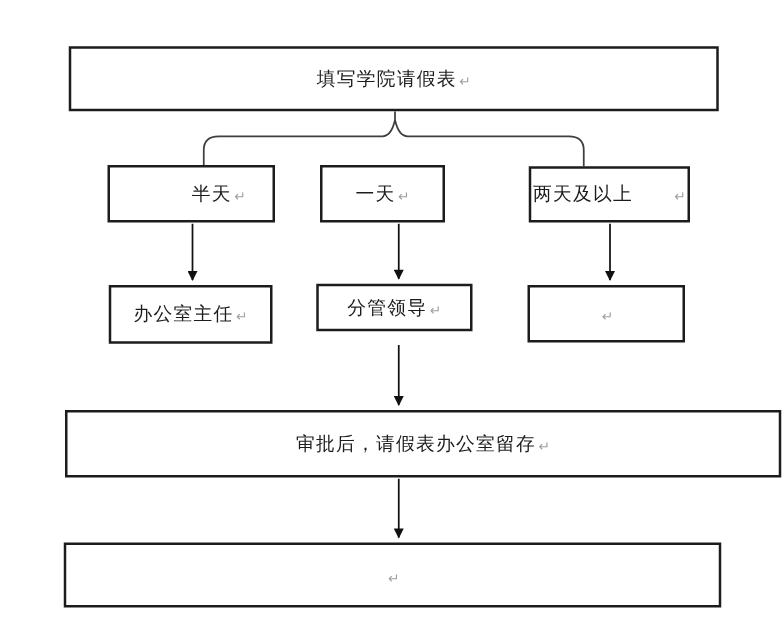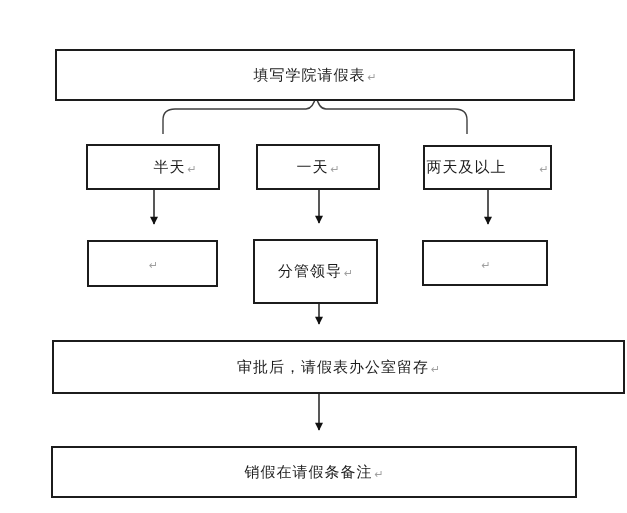--- a/index.html
+++ b/index.html
@@ -16,36 +16,35 @@
     box-sizing: border-box;
     border: 2px solid #1c1c1c;
     background: #ffffff;
     display: flex;
     align-items: center;
     justify-content: center;
     color: #1c1c1c;
     font-size: 15px;
     letter-spacing: 1px;
     white-space: nowrap;
-    margin-top: 12px;
   }
   .fc-box .pmark {
     color: #a0a0a0;
     font-size: 11px;
     letter-spacing: 0;
     margin-left: 2px;
     transform: translateY(2px);
   }
   
   #box-title   { left: 55px;  top: 37px;  width: 520px; height: 52px; }
   #box-half    { left: 86px;  top: 132px; width: 134px; height: 46px; padding-left: 44px; }
-  #box-one     { left: 256px; top: 132px; width: 124px; height: 46px; }
+  #box-one     { left: 256px; top: 132px; width: 100px; height: 46px; }
   #box-two     { left: 423px; top: 133px; width: 129px; height: 45px; gap: 31px; }
   #box-office  { left: 87px;  top: 228px; width: 131px; height: 47px; }
-  #box-leader  { left: 253px; top: 227px; width: 125px; height: 65px; }
+  #box-leader  { left: 253px; top: 227px; width: 125px; height: 38px; }
   #box-dean    { left: 422px; top: 228px; width: 126px; height: 46px; }
   #box-archive { left: 52px;  top: 328px; width: 573px; height: 54px; }
   #box-note    { left: 51px;  top: 434px; width: 526px; height: 52px; }
   #connector-layer {
     position: absolute;
     left: 0; top: 0;
     width: 627px; height: 513px;
     pointer-events: none;
   }
 </style>
@@ -89,35 +88,35 @@
     <span>一天</span>
       <span class="pmark">↵</span>
   </div>
 
   <div class="fc-box" id="box-two">
     <span>两天及以上</span>
       <span class="pmark">↵</span>
   </div>
 
   <div class="fc-box" id="box-office">
+    <span>办公室主任</span>
       <span class="pmark">↵</span>
   </div>
 
   <div class="fc-box" id="box-leader">
     <span>分管领导</span>
       <span class="pmark">↵</span>
   </div>
 
   <div class="fc-box" id="box-dean">
       <span class="pmark">↵</span>
   </div>
 
   <div class="fc-box" id="box-archive">
     <span>审批后，请假表办公室留存</span>
       <span class="pmark">↵</span>
   </div>
 
   <div class="fc-box" id="box-note">
-    <span>销假在请假条备注</span>
       <span class="pmark">↵</span>
   </div>
 
 </div>
 
 </body></html>

